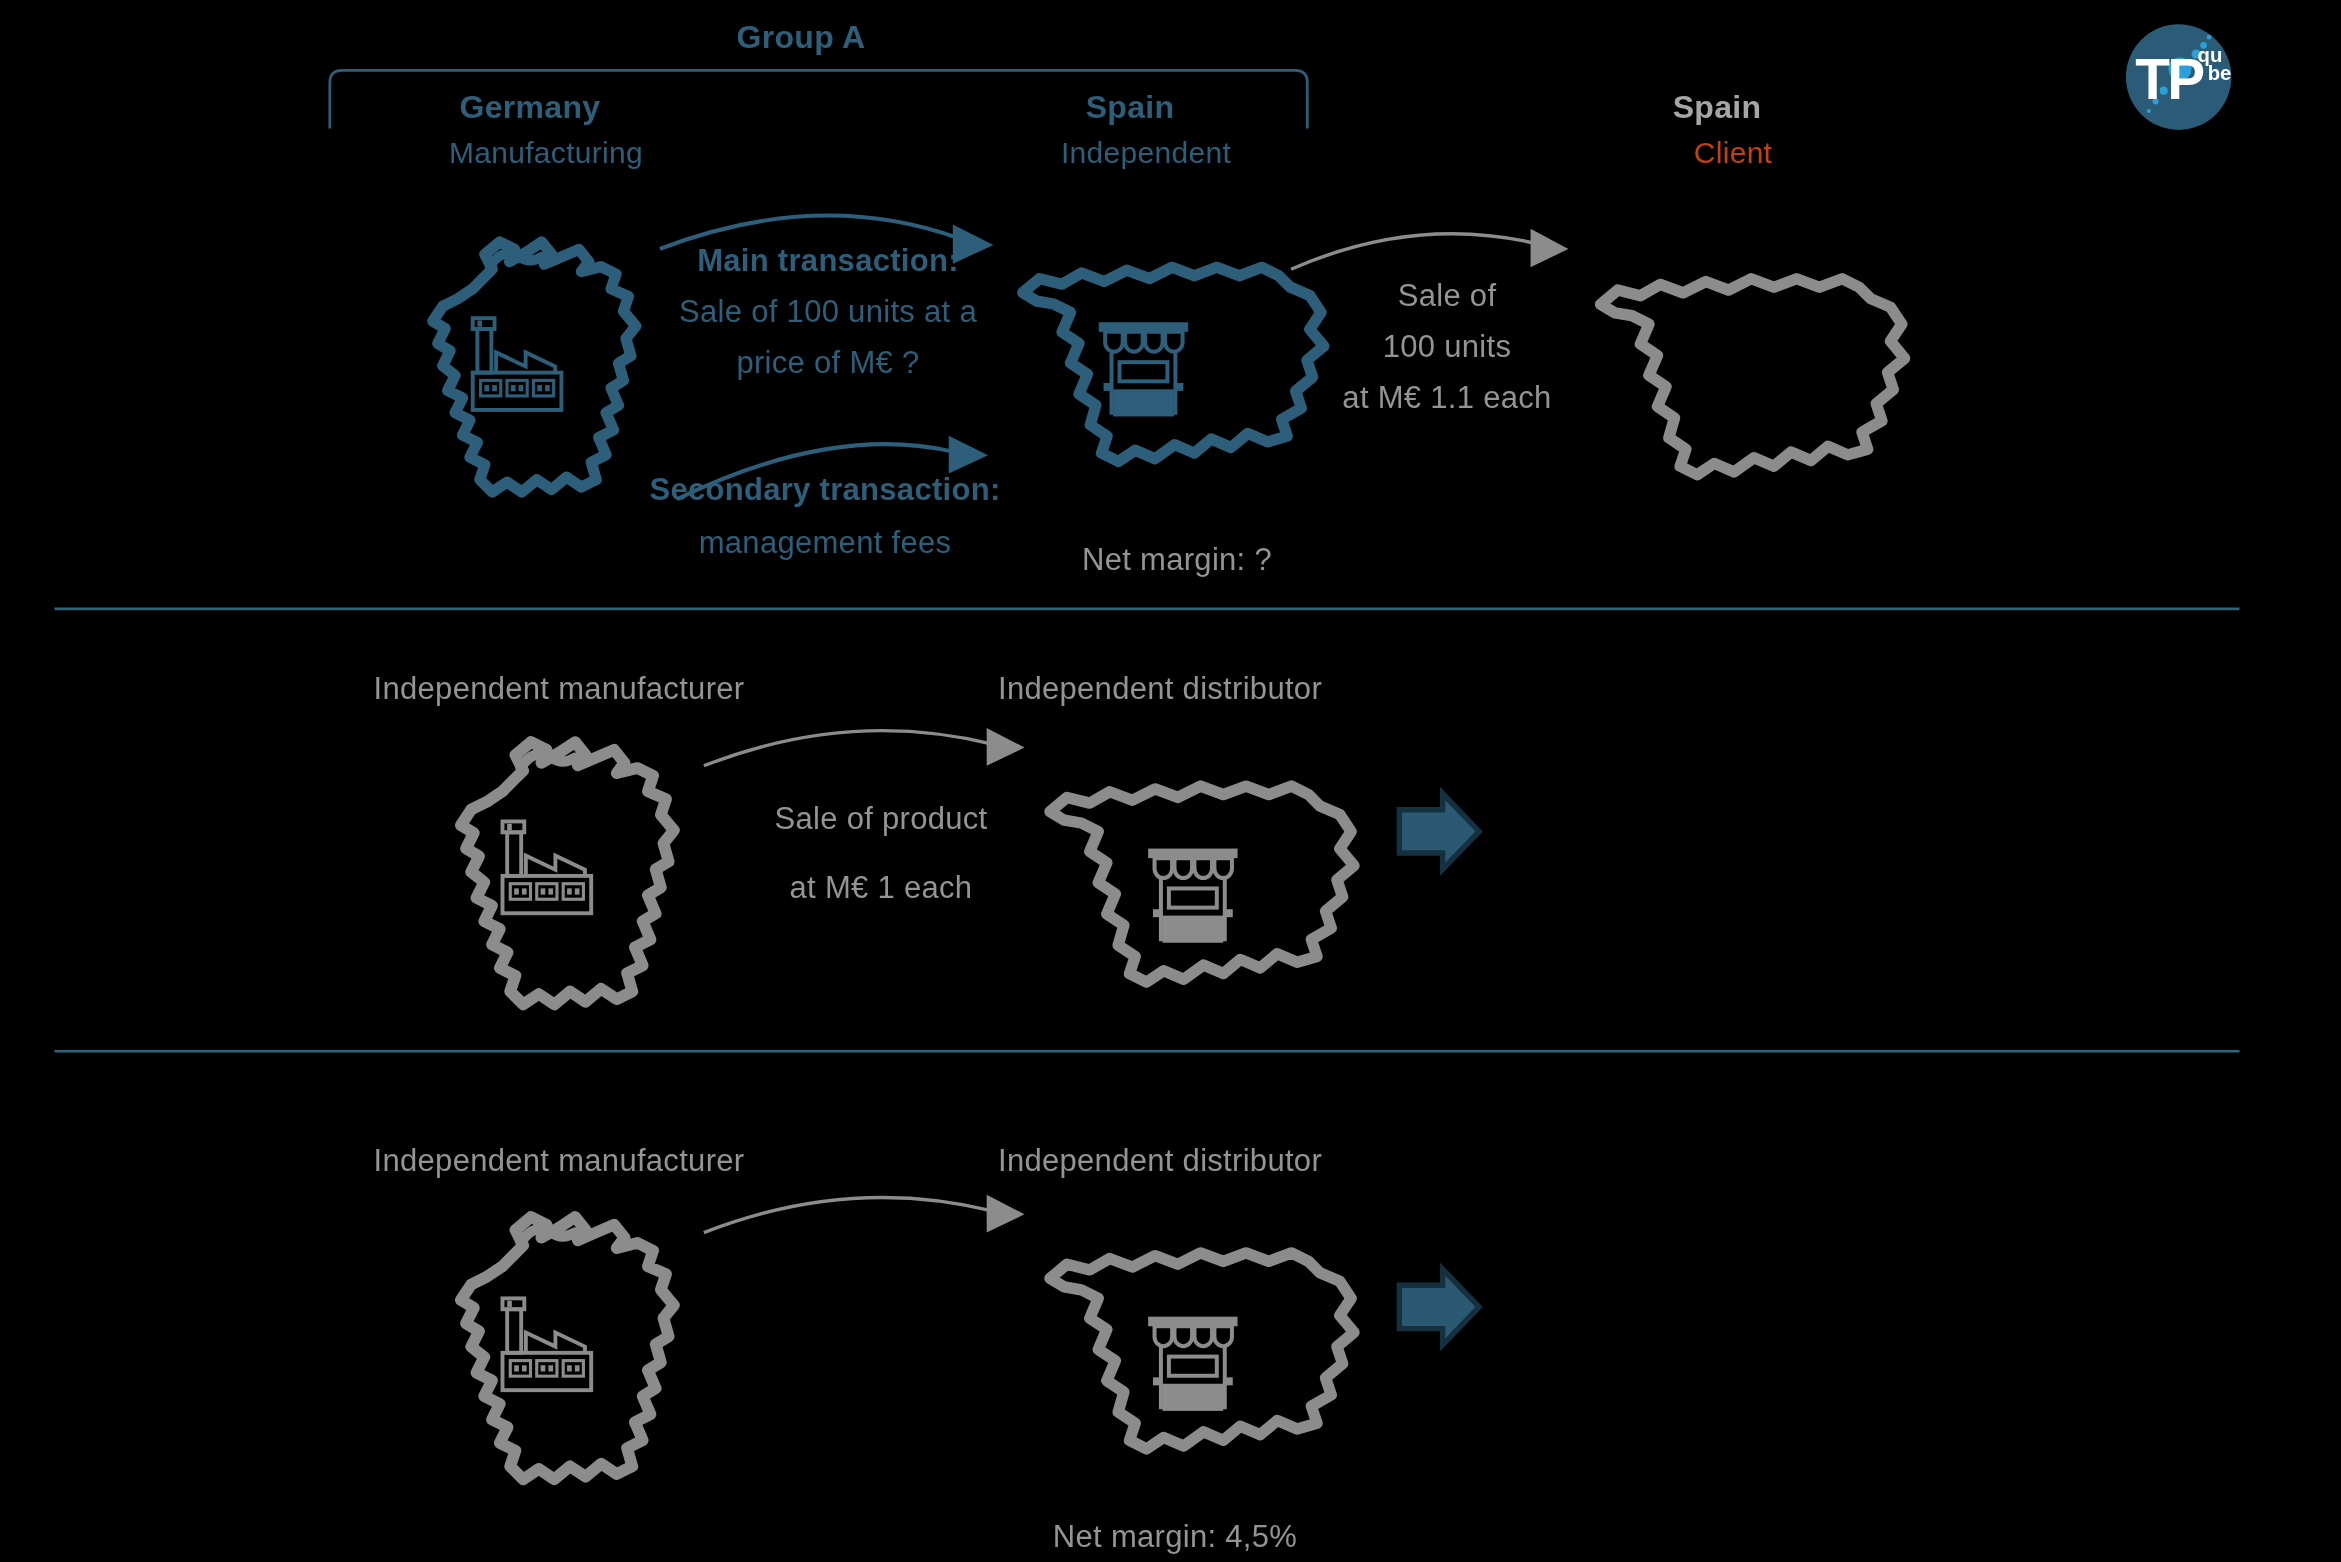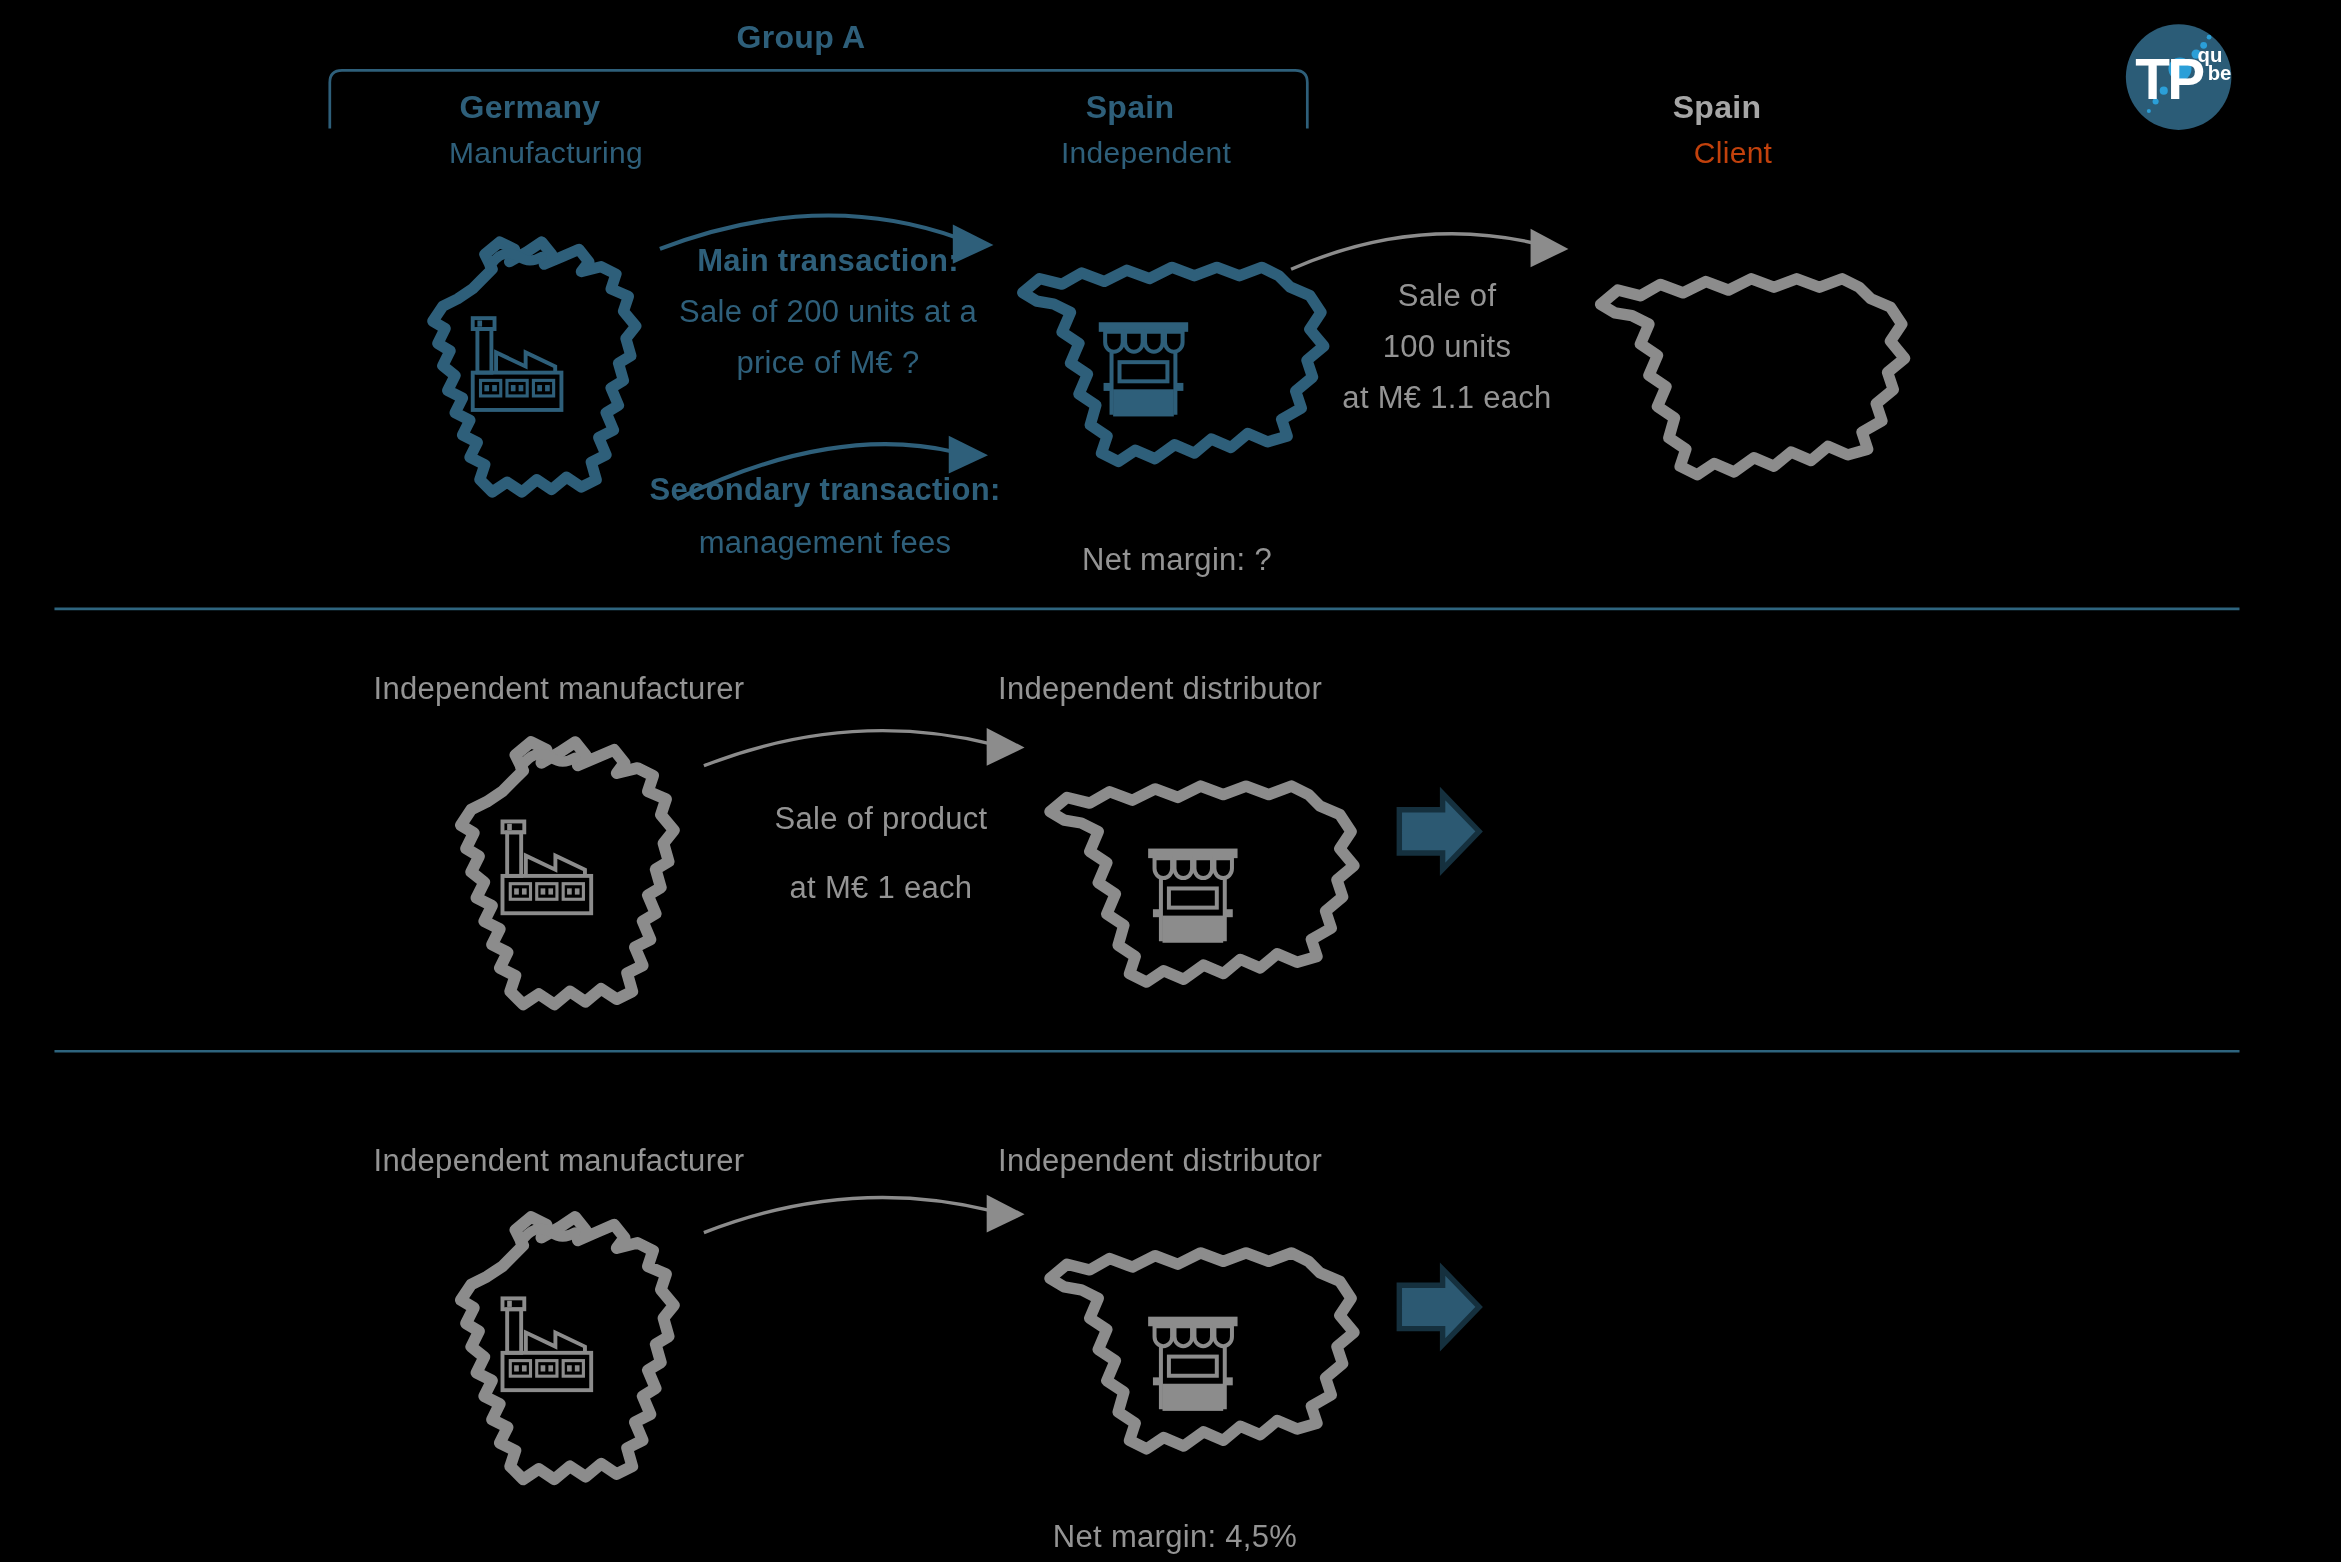--- a/index.html
+++ b/index.html
@@ -178,21 +178,21 @@
   <div class="t teal f44" style="left:530px;top:135px;">Manufacturing</div>
 
   <div class="t teal bold f48" style="left:1130px;top:88px;">Spain</div>
   <div class="t teal f44" style="left:1130px;top:135px;">Independent</div>
 
   <div class="t bold f48" style="left:1717px;top:88px;color:#A6A6A6;">Spain</div>
   <div class="t f44" style="left:1717px;top:135px;color:#c2410c;">Client</div>
 
   <div class="t teal f46 stack3" style="left:828px;top:242px;">
     <div class="bold">Main transaction:</div>
-    <div>Sale of 200 units at a</div>
+    <div>Sale of 100 units at a</div>
     <div>price of M€ ?</div>
   </div>
 
   <div class="t teal f46 stack2" style="left:816px;top:471px;">
     <div class="bold">Secondary transaction:</div>
     <div>management fees</div>
   </div>
 
   <div class="t gray f46 stack3" style="left:1447px;top:277px;">
     <div>Sale of</div>

